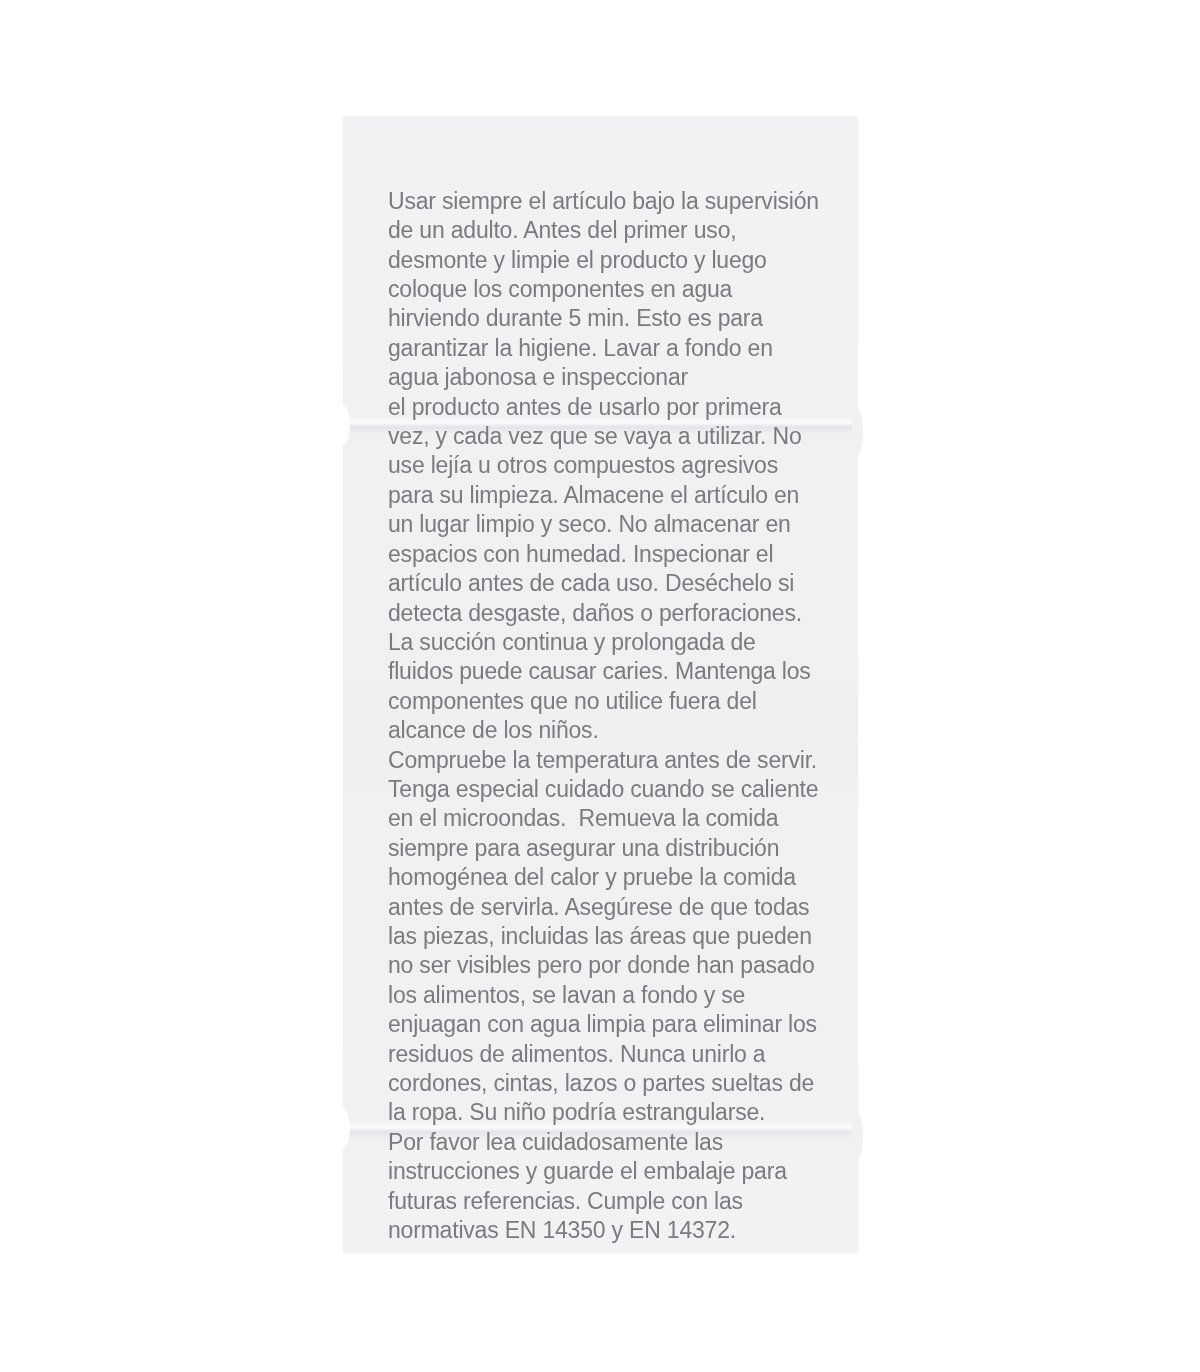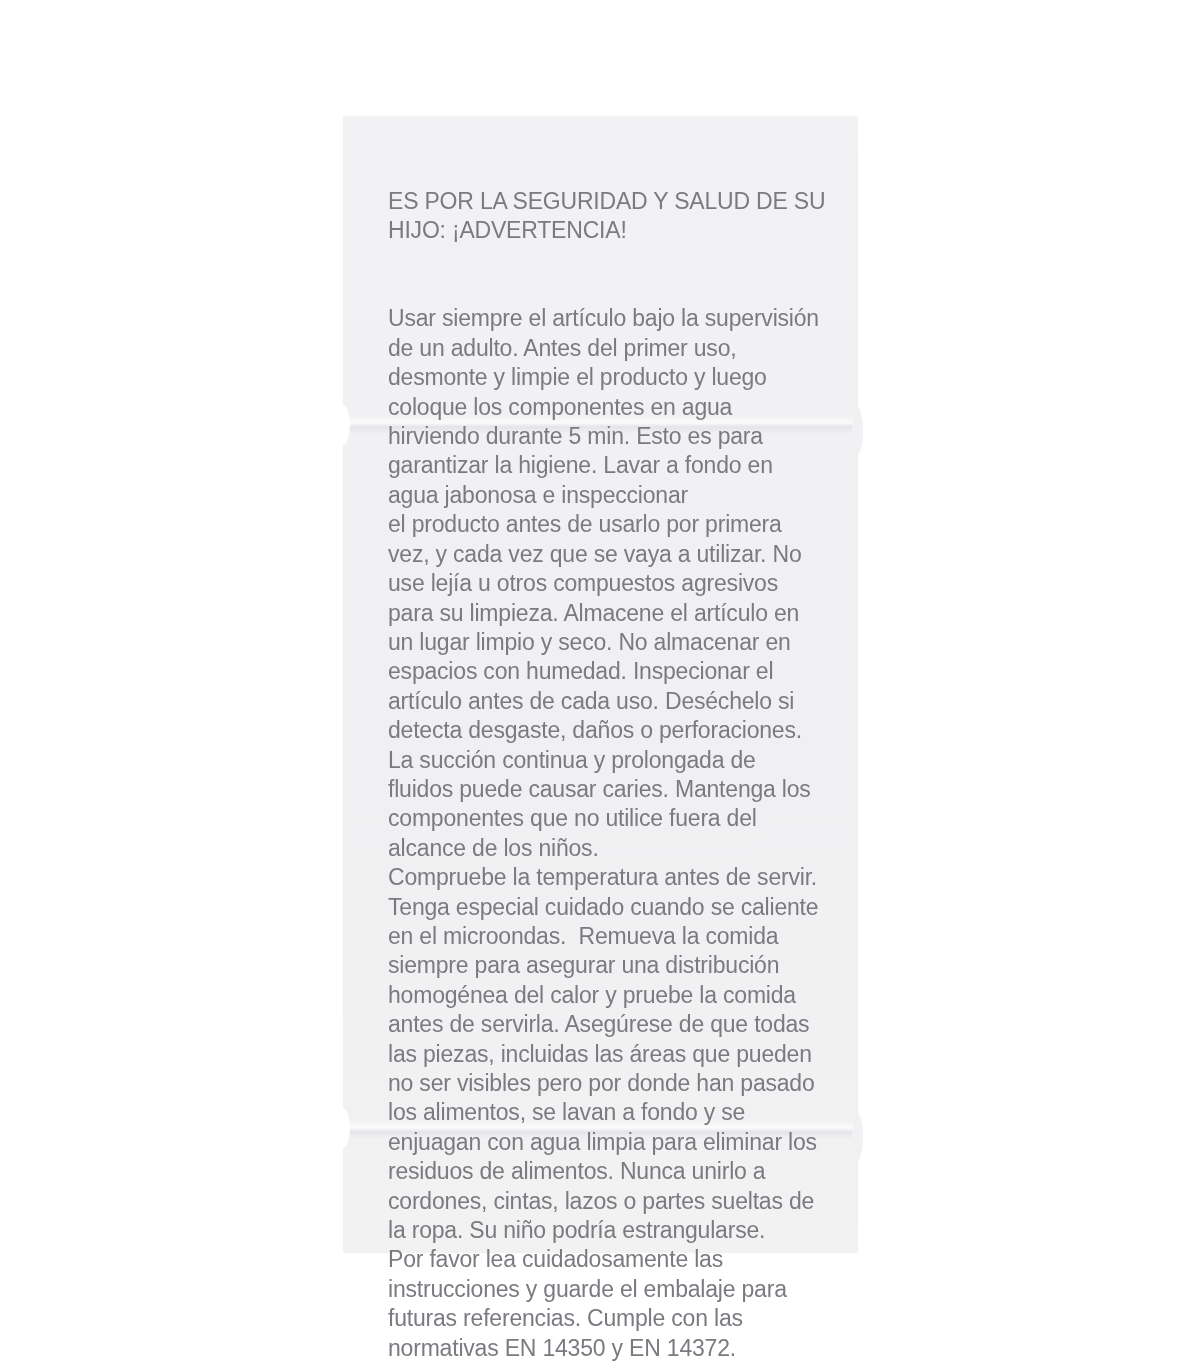--- a/index.html
+++ b/index.html
@@ -90,22 +90,20 @@
 
     <div class="crease crease-1"></div>
     <div class="crease crease-2"></div>
 
     <div class="notch-left notch-left-1"></div>
     <div class="notch-left notch-left-2"></div>
     <div class="bump-right bump-right-1"></div>
     <div class="bump-right bump-right-2"></div>
 
     <div class="text-block">
-      <div class="heading">ES POR LA SEGURIDAD Y SALUD DE SU
-HIJO: ¡ADVERTENCIA!</div>
       <div class="body">Usar siempre el artículo bajo la supervisión
 de un adulto. Antes del primer uso,
 desmonte y limpie el producto y luego
 coloque los componentes en agua
 hirviendo durante 5 min. Esto es para
 garantizar la higiene. Lavar a fondo en
 agua jabonosa e inspeccionar
 el producto antes de usarlo por primera
 vez, y cada vez que se vaya a utilizar. No
 use lejía u otros compuestos agresivos

